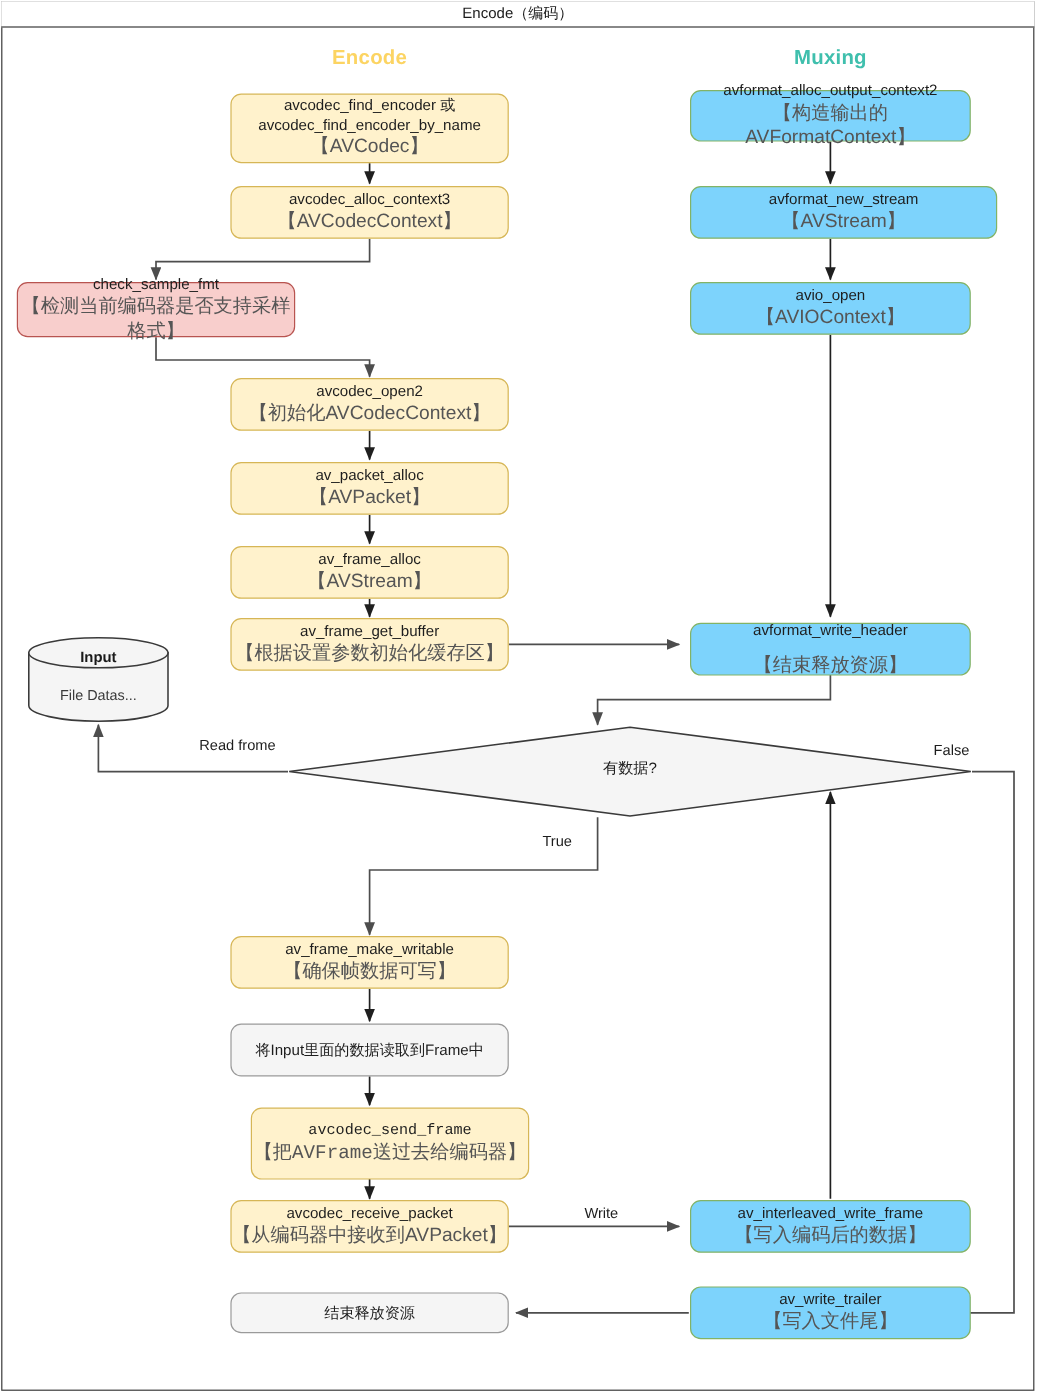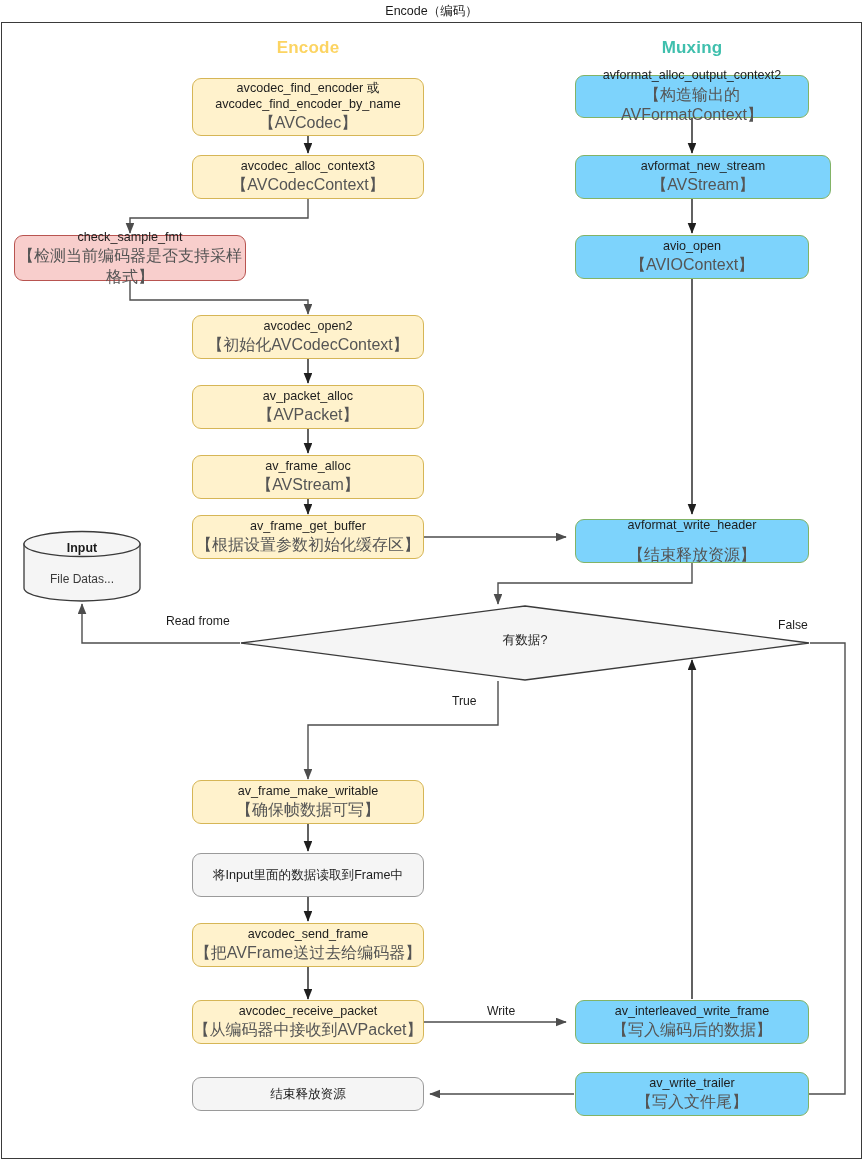--- a/index.html
+++ b/index.html
@@ -137,21 +137,21 @@
 
   <div class="node n-yellow" style="left:192px;top:780px;width:232px;height:44px;">
     <span class="t1">av_frame_make_writable</span>
     <span class="t2">【确保帧数据可写】</span>
   </div>
 
   <div class="node n-gray" style="left:192px;top:853px;width:232px;height:44px;text-align:center;">
     <span class="t1">将Input里面的数据读取到Frame中</span>
   </div>
 
-  <div class="node n-yellow" style="left:192px;top:923px;width:232px;height:44px;">
+  <div class="node n-yellow" style="left:209px;top:923px;width:232px;height:60px;font-family:Liberation Mono, monospace;">
     <span class="t1">avcodec_send_frame</span>
     <span class="t2">【把AVFrame送过去给编码器】</span>
   </div>
 
   <div class="node n-yellow" style="left:192px;top:1000px;width:232px;height:44px;">
     <span class="t1">avcodec_receive_packet</span>
     <span class="t2">【从编码器中接收到AVPacket】</span>
   </div>
 
   <div class="node n-gray" style="left:192px;top:1077px;width:232px;height:34px;">

